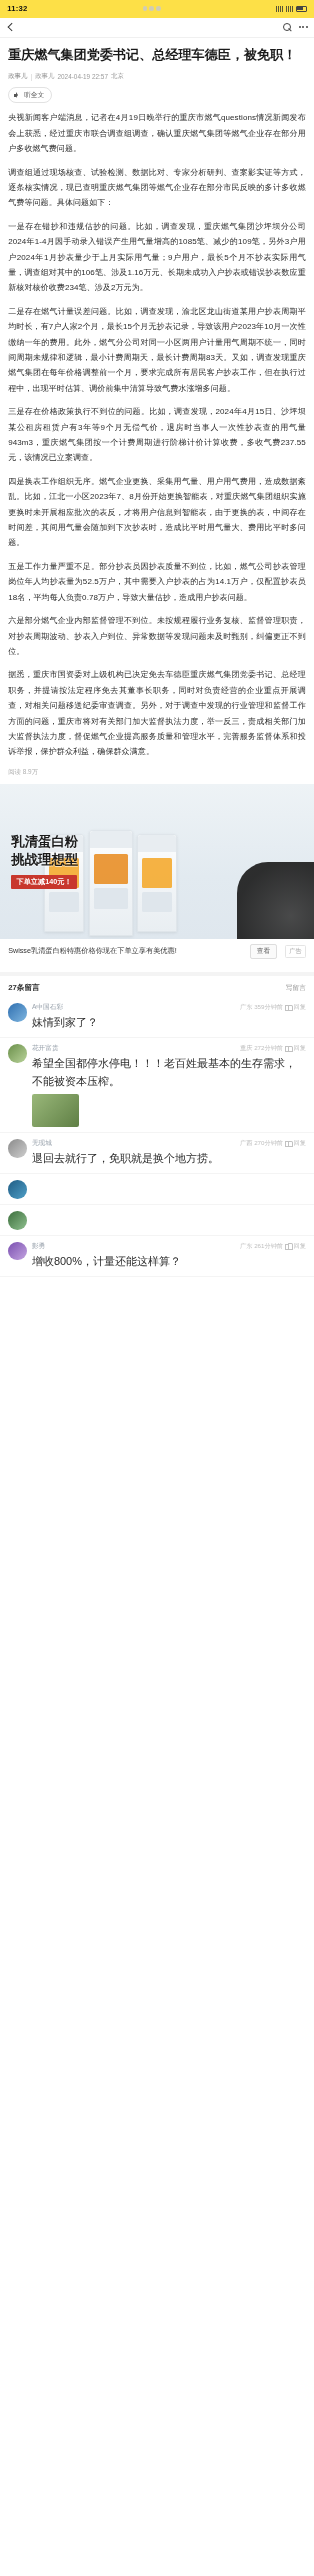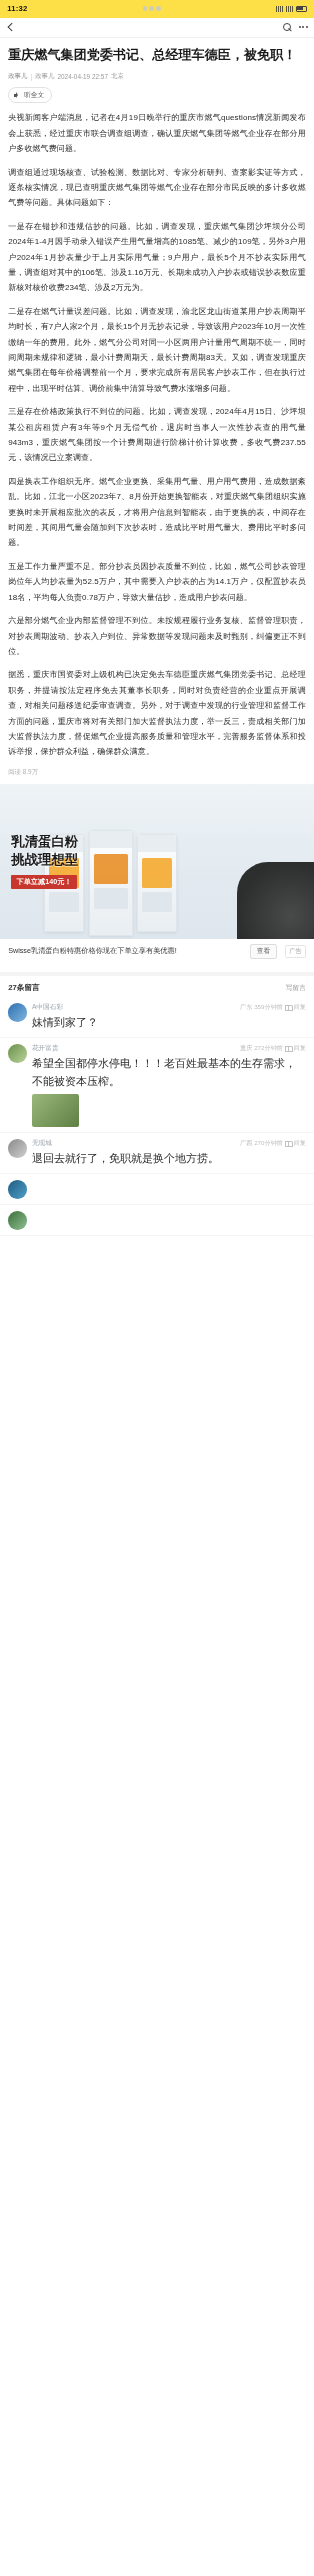--- a/index.html
+++ b/index.html
@@ -369,17 +369,31 @@
 
     <div class="cmt">
       <div class="avatar a3"></div>
     </div>
 
 
     <div class="cmt">
       <div class="avatar a5"></div>
     </div>
 
+    <div class="cmt">
+      <div class="avatar a6"></div>
+      <div class="cmt-body">
+        <div class="cmt-top">
+          <span class="cmt-name">彭勇</span>
+          <span class="cmt-meta">
+            <span>广东 261分钟前</span>
+            <span class="thumb"></span>
+            <span>回复</span>
+          </span>
+        </div>
+        <div class="cmt-text">增收800%，计量还能这样算？</div>
+      </div>
+    </div>
 
   </div>
 
 </div>
 
 
 </body></html>

